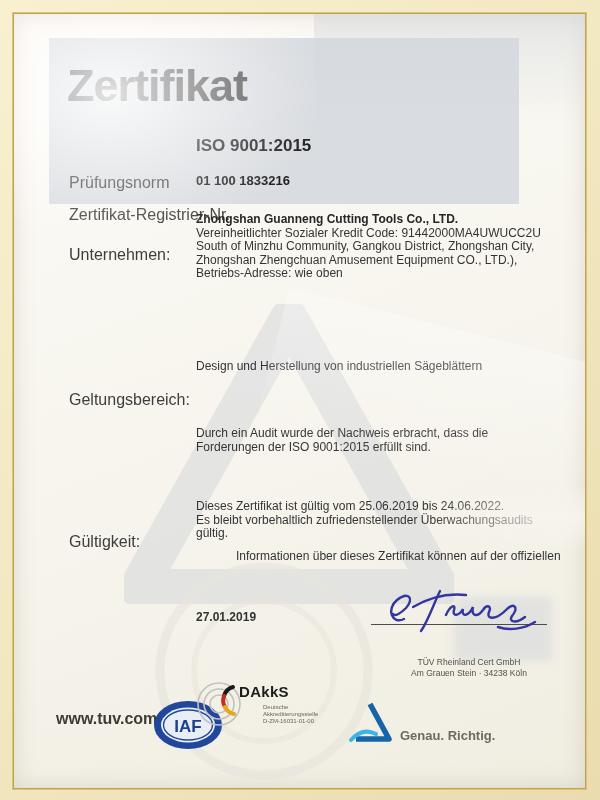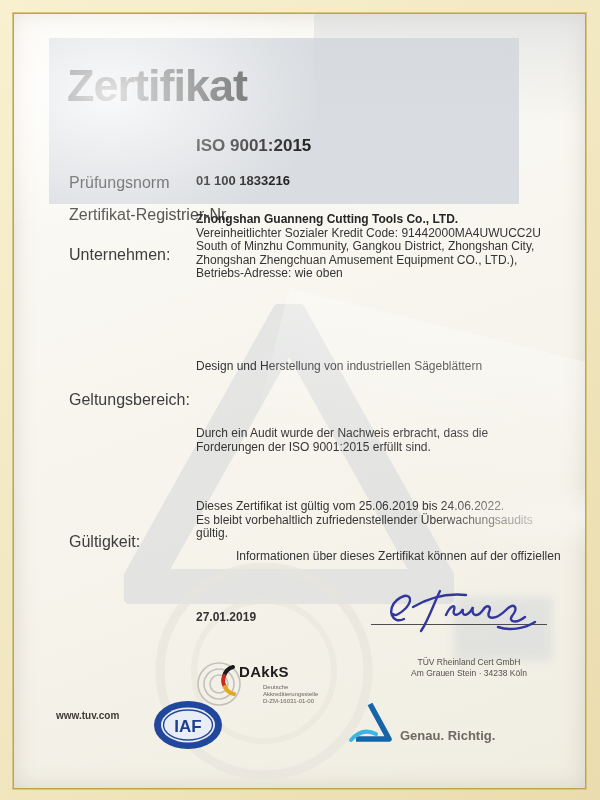--- a/index.html
+++ b/index.html
@@ -36,21 +36,21 @@
   .reg-val  { font-size:13px; font-weight:700; color:#222; }
 
   .blk { position:absolute; z-index:3; font-size:12px; color:#343434; line-height:13.6px; }
   .blk div { white-space:nowrap; }
 
   .sig-line { position:absolute; width:176px; height:1px; background:#4d4d4d; z-index:3; }
   .sig-text { position:absolute; z-index:3; font-size:8.5px; line-height:10.5px;
     color:#55504b; text-align:center; width:160px; }
 
   
-  .website { position:absolute; font-size:10px; font-weight:700; color:#3e3a34; z-index:3; }
+  .website { position:absolute; font-size:16px; font-weight:700; color:#3e3a34; z-index:3; }
   .dakks-name { position:absolute; font-size:15px; font-weight:700; color:#1d1d1b;
     letter-spacing:.3px; z-index:4; }
   .dakks-sub { position:absolute; font-size:6px; line-height:6.8px; color:#6a655c; z-index:4; }
   .tuv-brand { position:absolute; font-size:19px; font-weight:700; color:#55534e;
     letter-spacing:-.3px; z-index:3; white-space:nowrap; }
   .tuv-brand sup { font-size:9px; }
   .tuv-tagline { position:absolute; font-size:13px; font-weight:700; color:#6e6a62; z-index:3; }
 
   
   .glare { position:absolute; pointer-events:none; z-index:6; }
@@ -134,21 +134,21 @@
 
     <div class="website" style="left:42px; top:696px;">www.tuv.com</div>
 
     <svg class="abs" style="left:138px; top:684px; z-index:3;" width="72" height="54" viewBox="0 0 72 54">
       <ellipse cx="36" cy="27" rx="34" ry="24" fill="#21479c"></ellipse>
       <ellipse cx="36" cy="27" rx="27" ry="17.5" fill="#e9edf6"></ellipse>
       <ellipse cx="36" cy="27" rx="24.5" ry="15" fill="none" stroke="#21479c" stroke-width="1.4"></ellipse>
       <text x="36" y="34" text-anchor="middle" font-family="Liberation Sans, sans-serif" font-size="17" font-weight="bold" fill="#1d3f8e">IAF</text>
     </svg>
 
-    <div class="abs" style="left:195px; top:648px; width:120px; height:58px; z-index:3;">
+    <div class="abs" style="left:195px; top:668px; width:120px; height:58px; z-index:3;">
       <svg class="abs" style="left:-14px; top:-2px;" width="48" height="48" viewBox="0 0 48 48">
         <circle cx="24" cy="24" r="21" fill="none" stroke="#c3c1bc" stroke-width="1.6"></circle>
         <circle cx="24" cy="24" r="15" fill="none" stroke="#c3c1bc" stroke-width="1.6"></circle>
         <circle cx="24" cy="24" r="9" fill="none" stroke="#c3c1bc" stroke-width="1.6"></circle>
       </svg>
       <svg class="abs" style="left:8px; top:2px; z-index:4;" width="22" height="32" viewBox="0 0 22 32">
         <path d="M16,3 A13,13 0 0 0 7,12" fill="none" stroke="#1a1a1a" stroke-width="4" stroke-linecap="round"></path>
         <path d="M7,12 A13,13 0 0 0 8,23" fill="none" stroke="#c92b1f" stroke-width="4" stroke-linecap="round"></path>
         <path d="M8,23 A13,13 0 0 0 17,30" fill="none" stroke="#e3a81d" stroke-width="4" stroke-linecap="round"></path>
       </svg>

